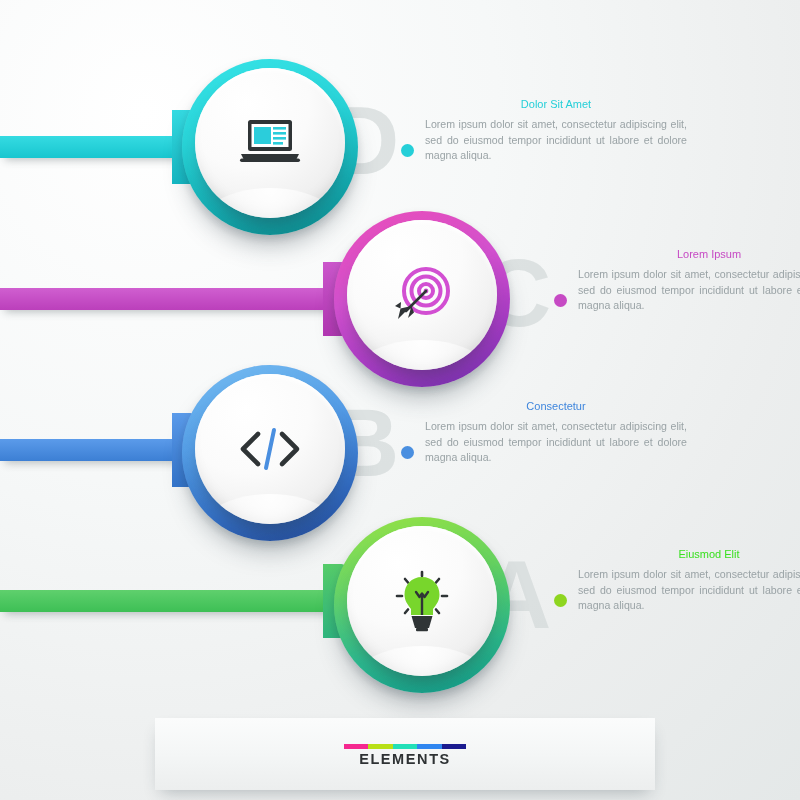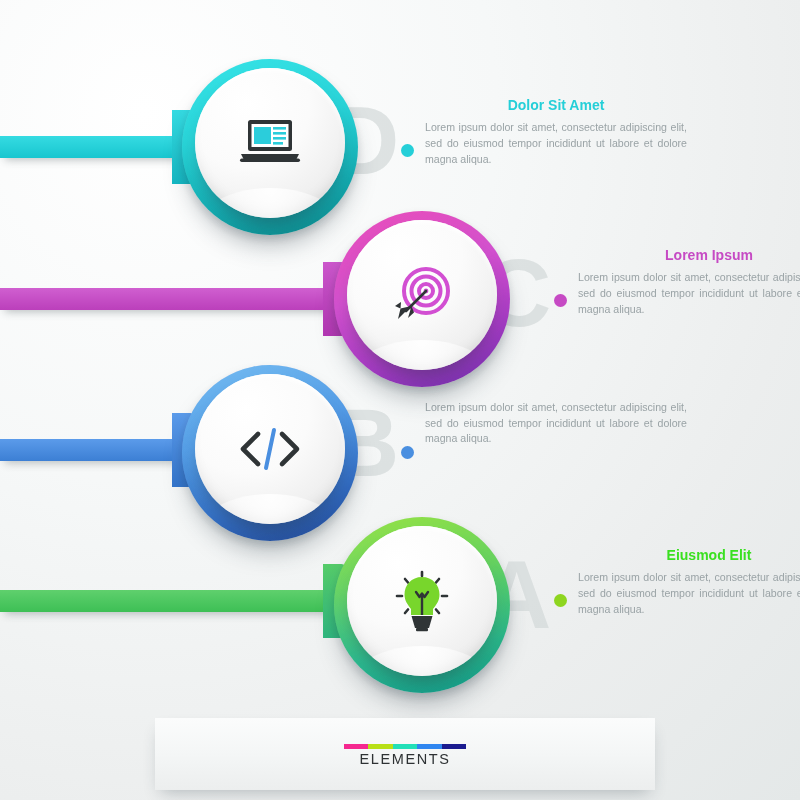--- a/index.html
+++ b/index.html
@@ -126,22 +126,22 @@
   }
   .icon-wrap svg { display: block; }
 
   
   .textblock {
     position: absolute;
     width: 262px;
     z-index: 4;
   }
   .tb-title {
-    font-size: 14px;
-    font-weight: 700;
+    font-size: 11px;
+    font-weight: 400;
     margin: 0 0 7px 0;
     line-height: 1.1;
   }
   .tb-body {
     font-size: 10.6px;
     line-height: 1.47;
     color: #9aa3a6;
     text-align: justify;
     margin: 0;
   }
@@ -183,21 +183,21 @@
     display: flex;
     width: 122px;
     height: 5px;
     margin: 3px 0 3px 0;
   }
   #logo-bar span { flex: 1; }
   #logo-bottom {
     font-size: 14.5px;
     letter-spacing: 1.6px;
     color: #2e3234;
-    font-weight: 400;
+    font-weight: 700;
     line-height: 1;
   }
 </style>
 </head>
 <body>
 
 <div id="stage">
 
   <div class="watermark" style="left:330px; top:93px;">D</div>
   <div class="watermark" style="left:482px; top:245px;">C</div>
@@ -311,20 +311,21 @@
   </div>
 
   <div class="textblock right-side right-dot" style="left:578px; top:248px;">
     <div class="dot" style="background:#c64ac4;"></div>
     <p class="tb-title" style="color:#c64ac4; text-align:center;">Lorem Ipsum</p>
     <p class="tb-body">Lorem ipsum dolor sit amet, consectetur adipiscing elit, sed do eiusmod tempor incididunt ut labore et dolore magna aliqua.</p>
   </div>
 
   <div class="textblock left-dot" style="left:425px; top:400px;">
     <div class="dot" style="background:#4a8fe0;"></div>
+    <p class="tb-title" style="color:#3f86dd; text-align:center;">Consectetur</p>
     <p class="tb-body">Lorem ipsum dolor sit amet, consectetur adipiscing elit, sed do eiusmod tempor incididunt ut labore et dolore magna aliqua.</p>
   </div>
 
   <div class="textblock right-side right-dot" style="left:578px; top:548px;">
     <div class="dot" style="background:#8ed51f;"></div>
     <p class="tb-title" style="color:#3ae020; text-align:center;">Eiusmod Elit</p>
     <p class="tb-body">Lorem ipsum dolor sit amet, consectetur adipiscing elit, sed do eiusmod tempor incididunt ut labore et dolore magna aliqua.</p>
   </div>
 
   <div id="footer-band">

